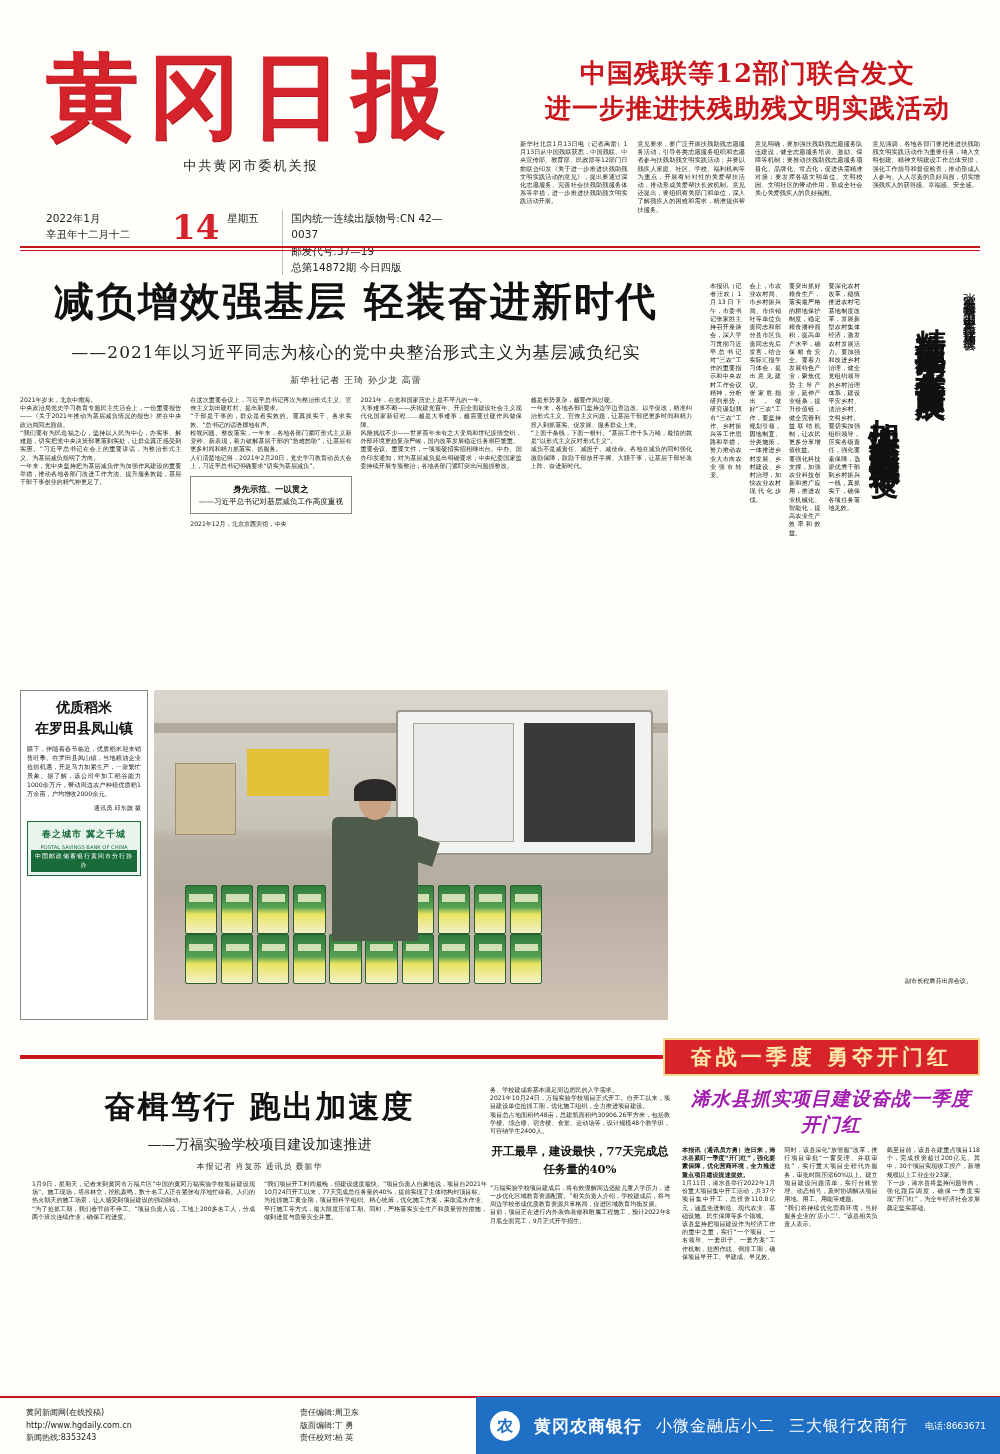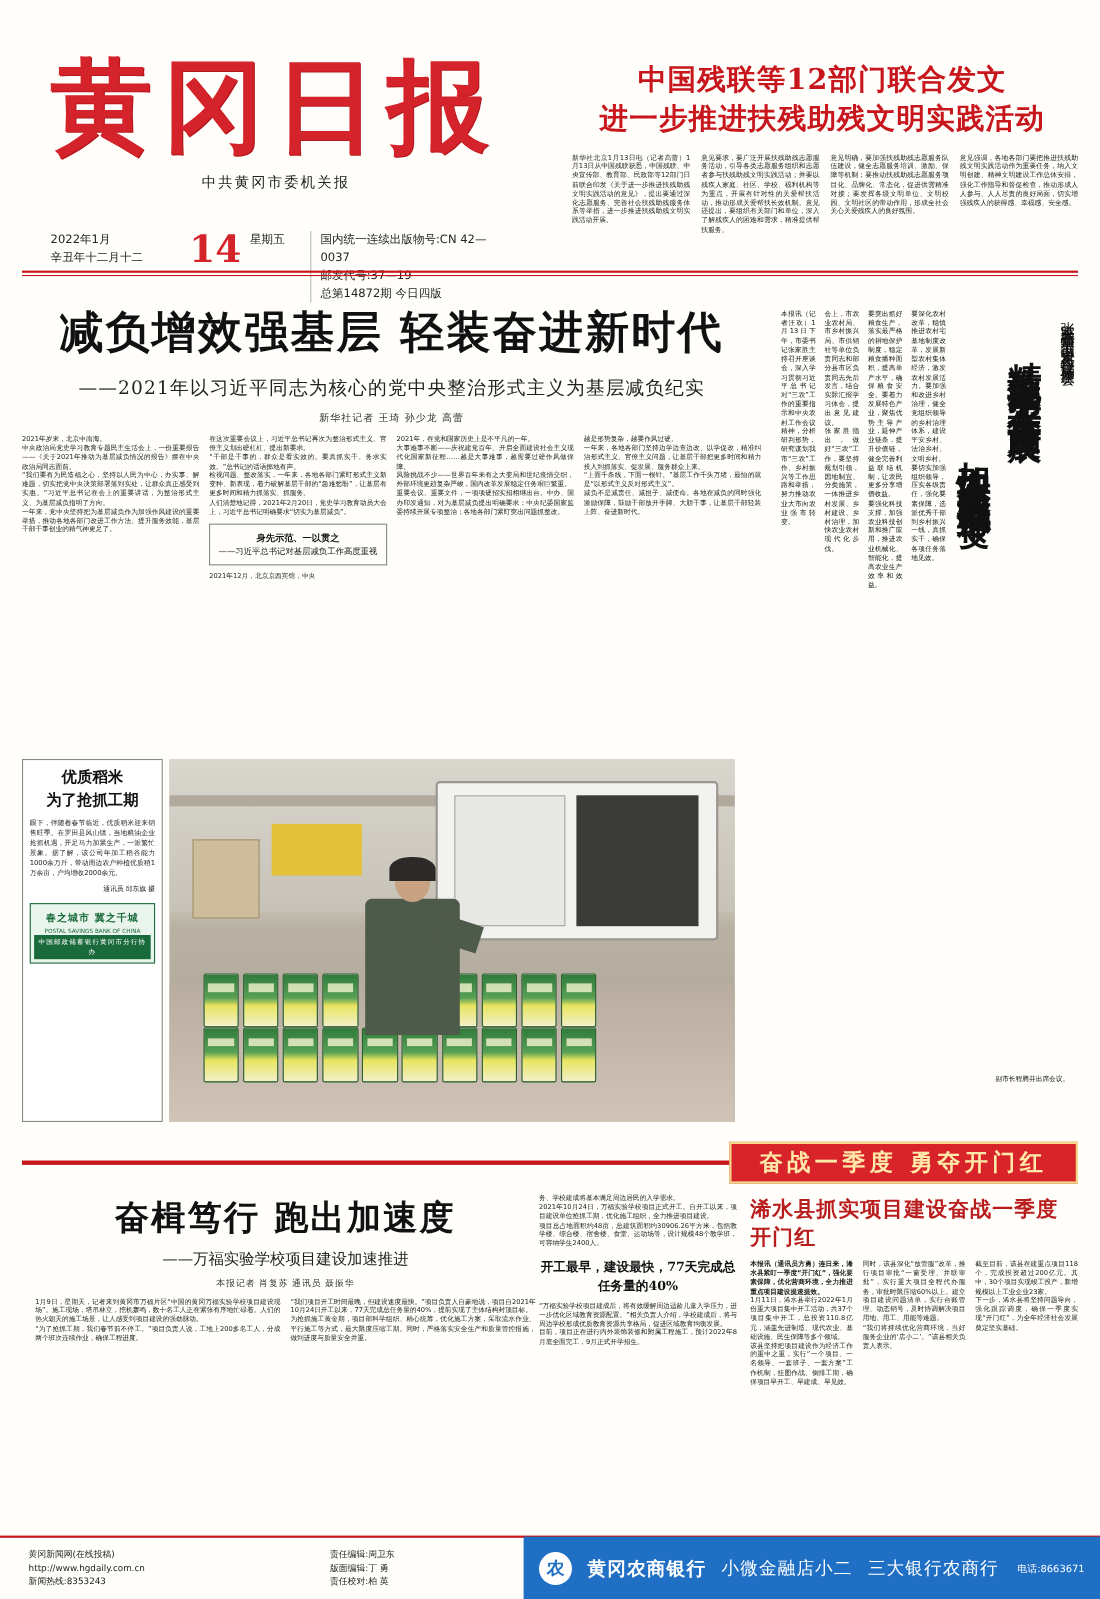--- a/index.html
+++ b/index.html
@@ -180,21 +180,21 @@
 
   .h2 {
     font-family:"DejaVu Serif", serif; font-weight:bold;
     font-size:31px; letter-spacing:2px; text-align:center; color:#111;
   }
   .h2sub { font-family:"DejaVu Serif", serif; font-size:14px; text-align:center; margin-top:8px; color:#222; }
   .h2byline { font-size:8px; text-align:center; margin-top:7px; color:#333; letter-spacing:1px;font-family:Liberation Serif, serif; }
 
   .h3 {
     font-family:"DejaVu Serif", serif; font-weight:bold;
-    font-size:19px; letter-spacing:1px; color:#b91c1c;
+    font-size:19px; letter-spacing:1px; text-align:center; color:#a21caf;font-style:italic;
   }
   .sub-head {
     font-family:"DejaVu Serif", serif; font-weight:bold;
     font-size:11.5px; text-align:center; margin:8px 0 6px; color:#111;
     line-height:1.5;
   }
   .cols2 { display:flex; gap:9px; margin-top:8px; }
   .cols3 { display:flex; gap:9px; margin-top:8px; }
 
   
@@ -320,21 +320,21 @@
         <div class="vert v-main">加快农业大市向农业强市转变</div>
       </div>
       <div style="position:absolute; right:8px; bottom:-12px; width:150px; font-size:6.1px; text-align:right;">副市长程腾芬出席会议。</div>
     </div>
   </div>
 
   <div class="photo-zone">
     <div class="photo-caption-box">
       <div class="pc-title">
         <div>优质稻米</div>
-        <div>为了抢抓工期</div>
+        <div>在罗田县凤山镇</div>
       </div>
       <div class="pc-body">眼下，伴随着春节临近，优质稻米迎来销售旺季。在罗田县凤山镇，当地粮油企业抢抓机遇，开足马力加紧生产，一派繁忙景象。据了解，该公司年加工稻谷能力1000余万斤，带动周边农户种植优质稻1万余亩，户均增收2000余元。</div>
       <div class="pc-credit">通讯员 邱东旗 摄</div>
       <div class="pc-logo">
         <div class="slog">春之城市  冀之千城</div>
         <div class="sub">POSTAL SAVINGS BANK OF CHINA</div>
         <div class="band">中国邮政储蓄银行黄冈市分行协办</div>
       </div>
     </div>
 

